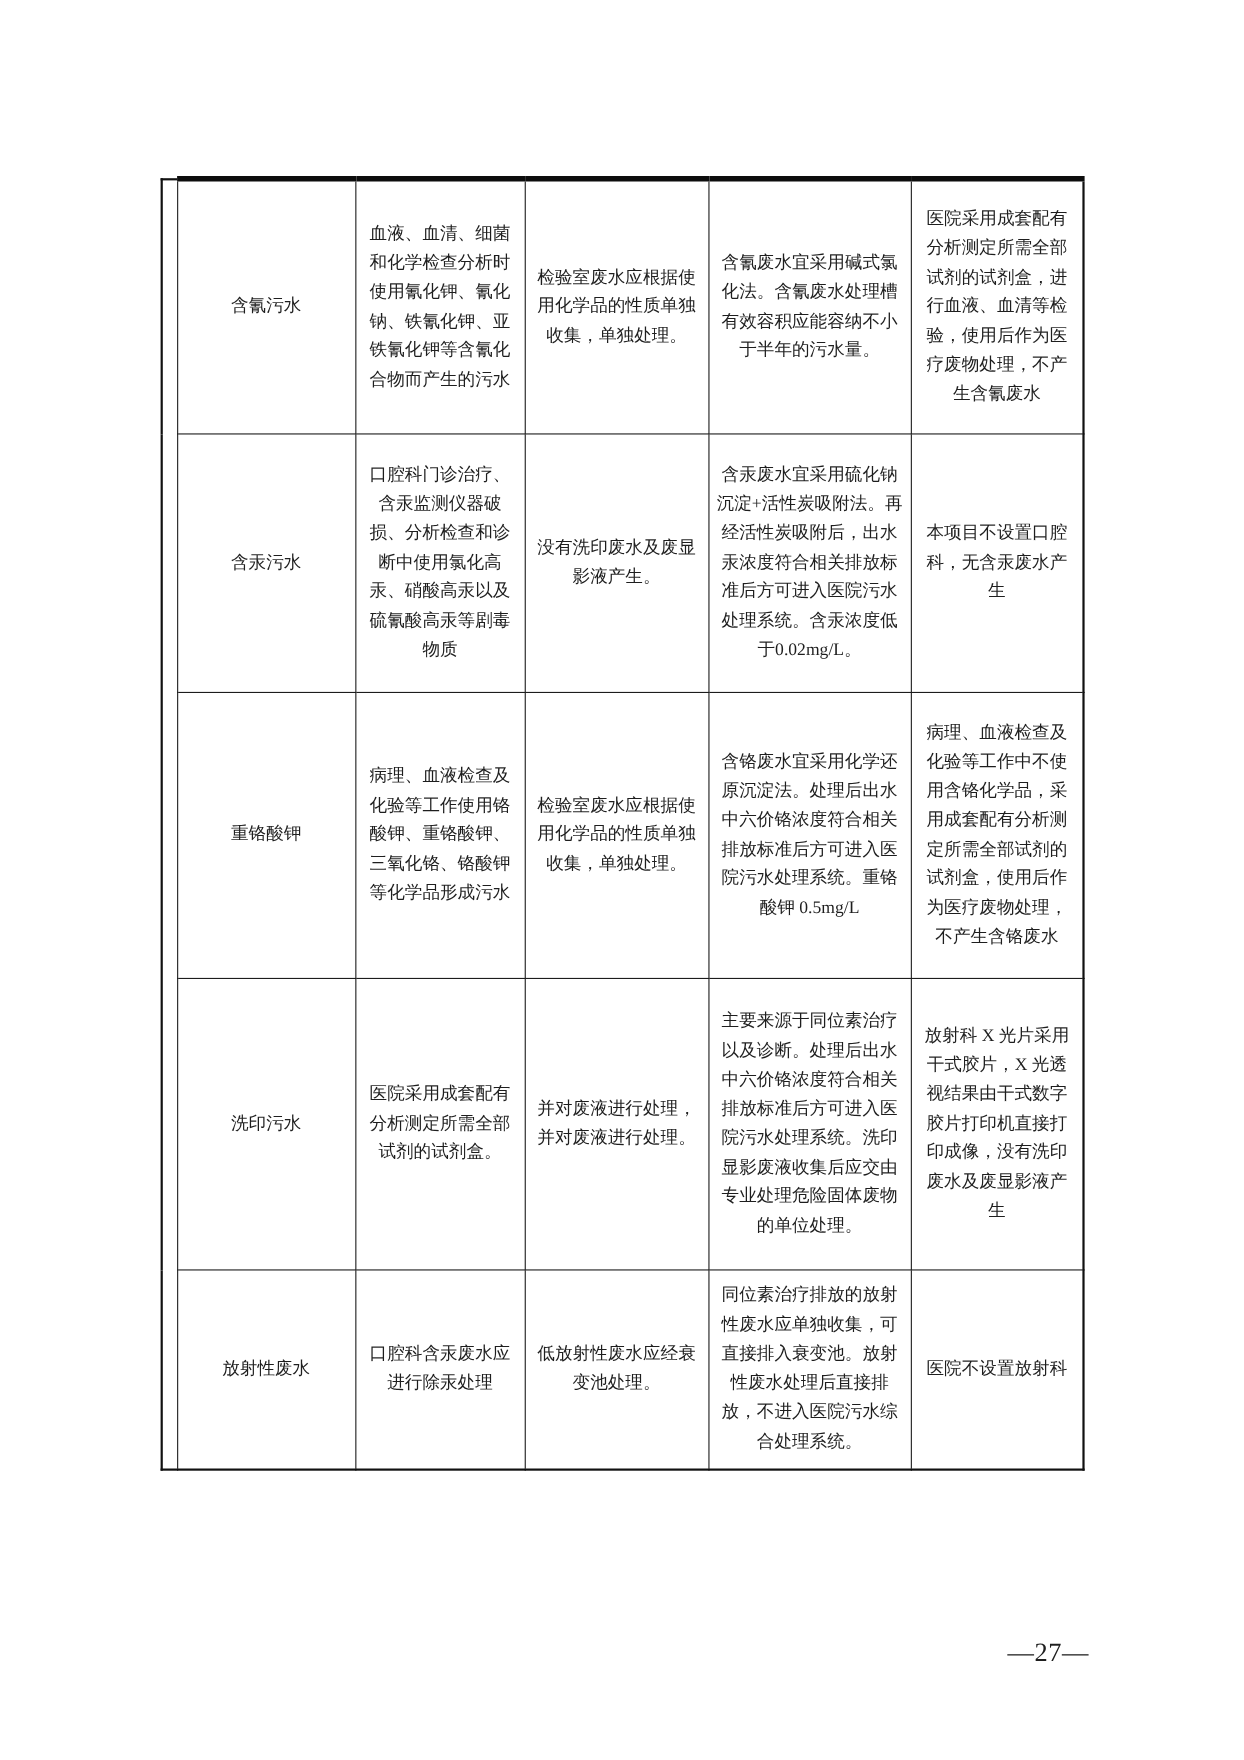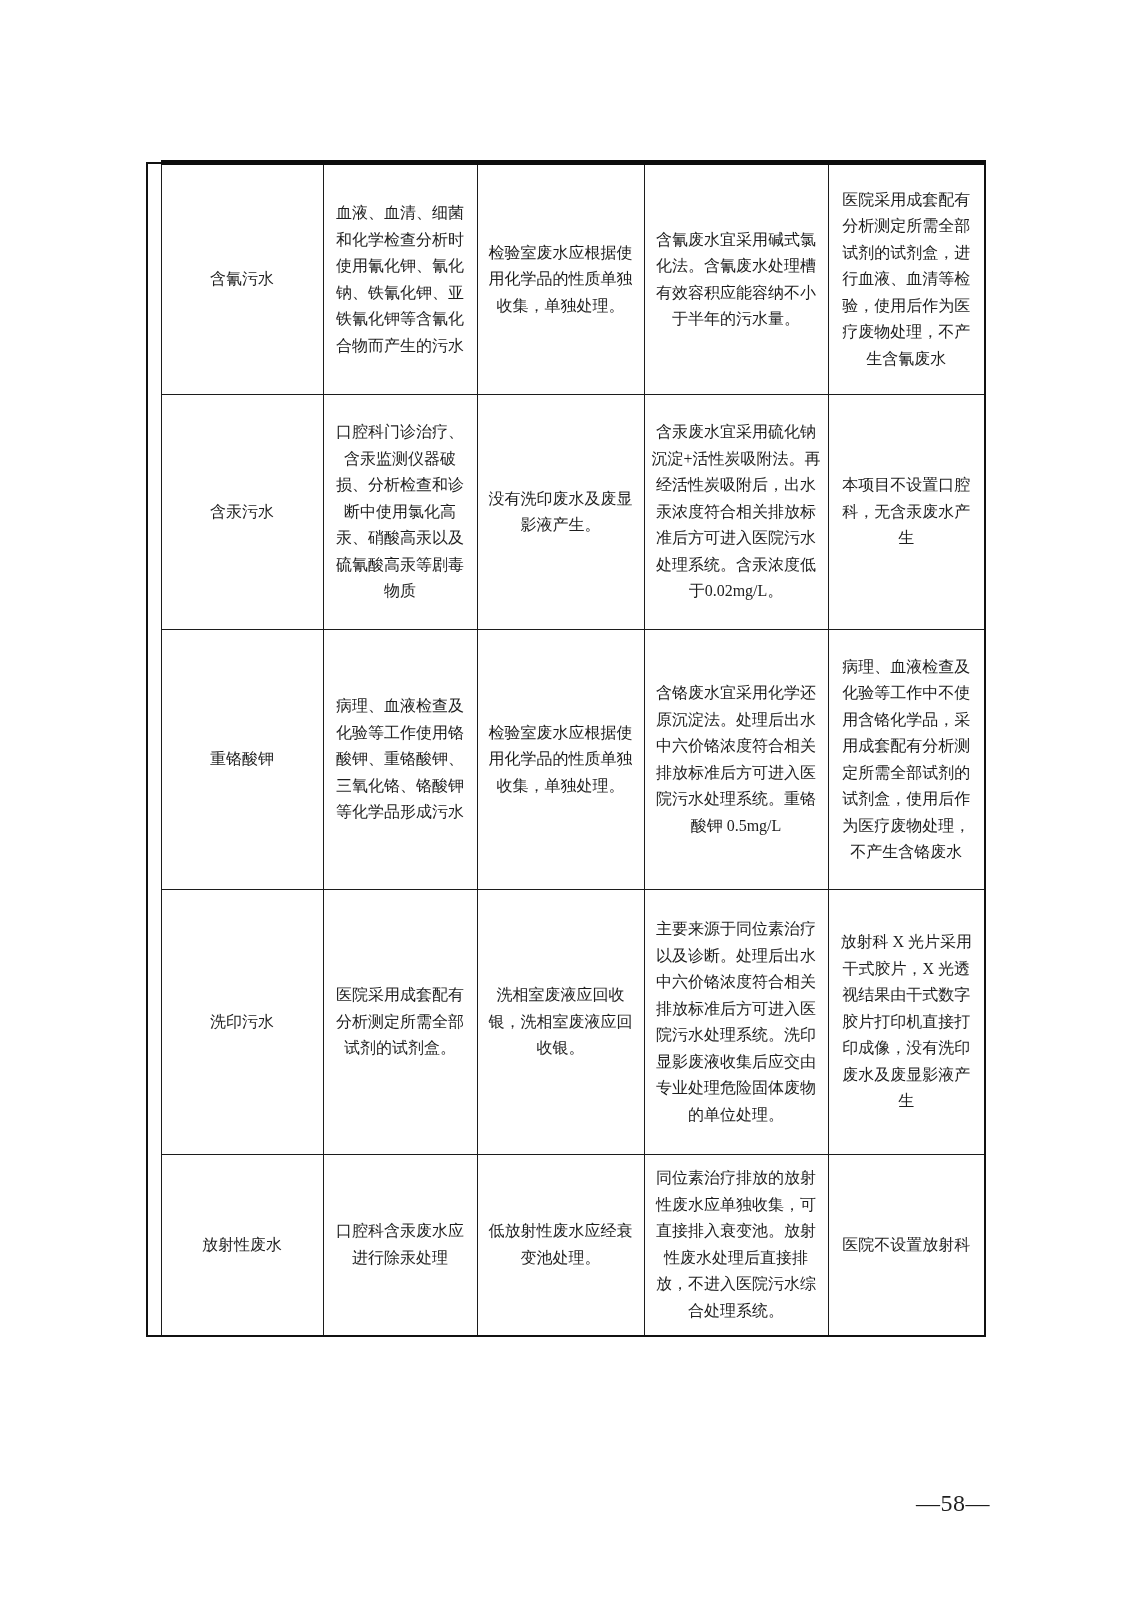--- a/index.html
+++ b/index.html
@@ -96,29 +96,29 @@
       <tr class="row-2">
         <td>重铬酸钾</td>
         <td>病理、血液检查及化验等工作使用铬酸钾、重铬酸钾、三氧化铬、铬酸钾等化学品形成污水</td>
         <td>检验室废水应根据使用化学品的性质单独收集，单独处理。</td>
         <td>含铬废水宜采用化学还原沉淀法。处理后出水中六价铬浓度符合相关排放标准后方可进入医院污水处理系统。重铬酸钾 0.5mg/L</td>
         <td>病理、血液检查及化验等工作中不使用含铬化学品，采用成套配有分析测定所需全部试剂的试剂盒，使用后作为医疗废物处理，不产生含铬废水</td>
       </tr>
       <tr class="row-3">
         <td>洗印污水</td>
         <td>医院采用成套配有分析测定所需全部试剂的试剂盒。</td>
-        <td>洗相室废液应回收银，洗相室废液应回收银。</td>
+        <td>并对废液进行处理，并对废液进行处理。</td>
         <td>主要来源于同位素治疗以及诊断。处理后出水中六价铬浓度符合相关排放标准后方可进入医院污水处理系统。洗印显影废液收集后应交由专业处理危险固体废物的单位处理。</td>
         <td>放射科 X 光片采用干式胶片，X 光透视结果由干式数字胶片打印机直接打印成像，没有洗印废水及废显影液产生</td>
       </tr>
       <tr class="row-4">
         <td>放射性废水</td>
         <td>口腔科含汞废水应进行除汞处理</td>
         <td>低放射性废水应经衰变池处理。</td>
         <td>同位素治疗排放的放射性废水应单独收集，可直接排入衰变池。放射性废水处理后直接排放，不进入医院污水综合处理系统。</td>
         <td>医院不设置放射科</td>
       </tr>
     </tbody>
   </table>
 
-  <div class="page-number">—58—</div>
+  <div class="page-number">—27—</div>
 
 </div>
 
 </body></html>

